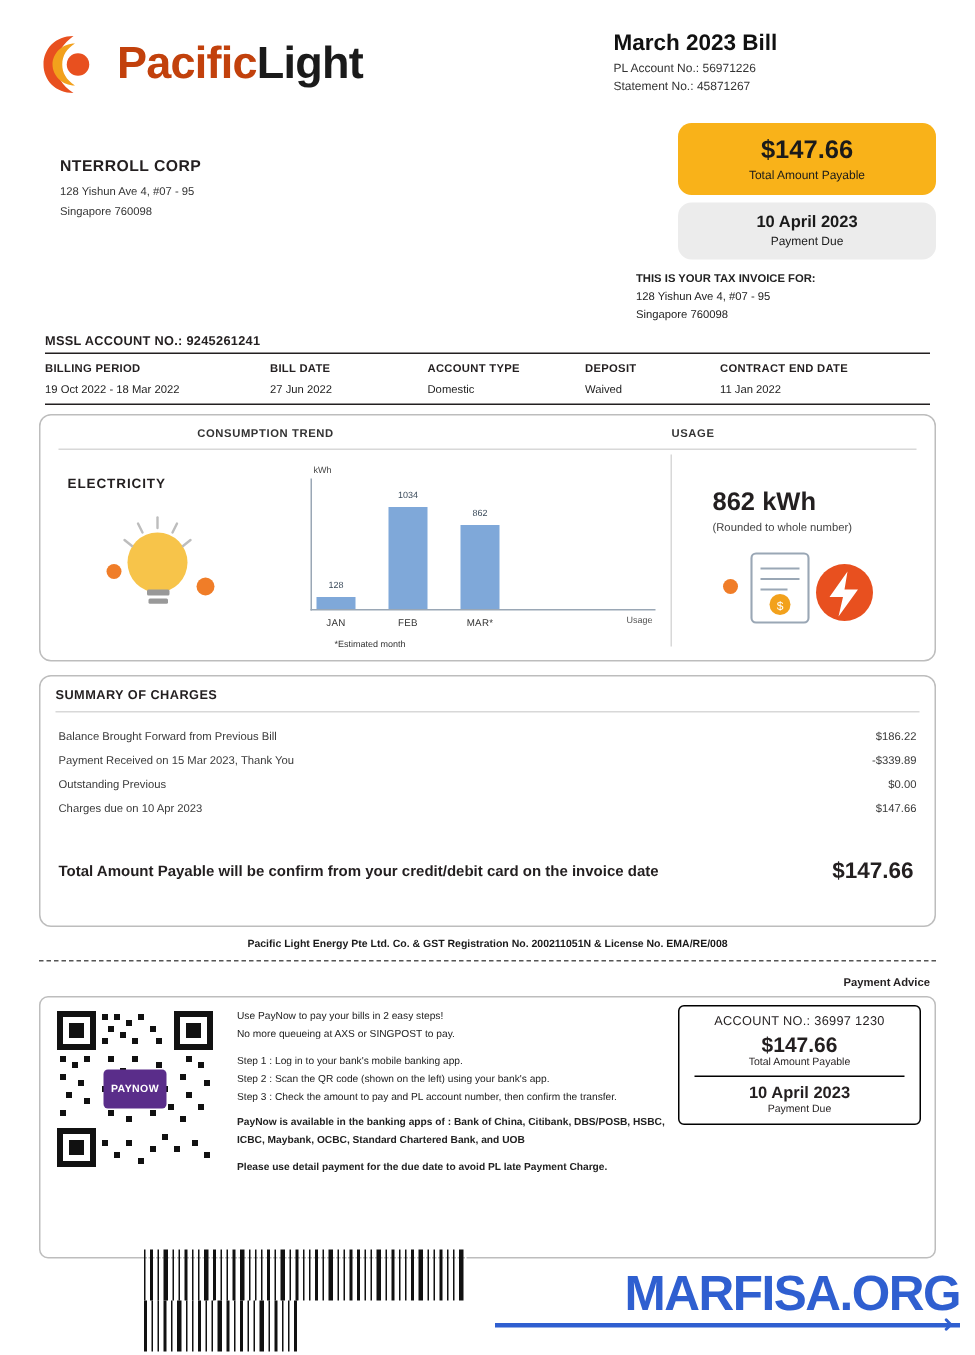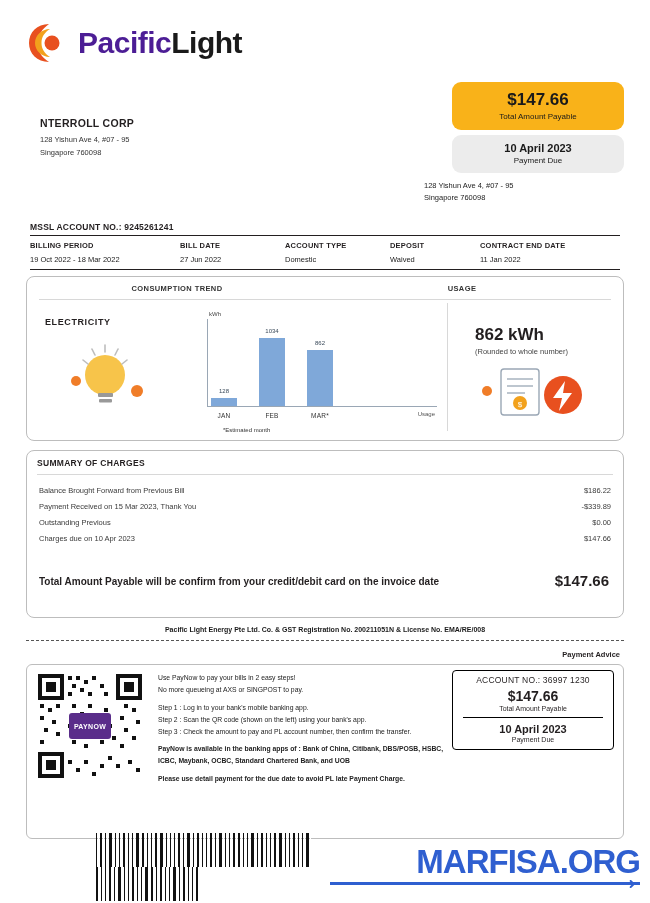--- a/index.html
+++ b/index.html
@@ -12,40 +12,40 @@
     position: relative;
     overflow: hidden;
   }
   .page { position: relative; width:650px; height:903px; padding: 14px 26px; }
 
   
   .header { display:flex; justify-content:space-between; align-items:flex-start; }
   .brand { display:flex; align-items:center; gap:6px; margin-top:6px; }
   .brand-mark { width:46px; height:46px; position:relative; }
   .brand-text { font-size:30px; font-weight:bold; letter-spacing:-0.5px; color:#1a1a1a; }
-  .brand-text .pl-pac { color:#4c1d95; }
+  .brand-text .pl-pac { color:#c2410c; }
 
   .head-right { text-align:left; min-width:215px; padding-top:6px; }
   .bill-title { font-size:15px; font-weight:bold; color:#111; }
   .bill-meta { font-size:8px; color:#333; line-height:1.45; margin-top:3px; }
 
   
   .amt-wrap { position:absolute; right:26px; top:82px; width:172px; }
   .amt-box { background:#f9b219; border-radius:9px; padding:8px 6px 9px; text-align:center; }
   .amt-big { font-size:17px; font-weight:bold; color:#1a1a1a; }
   .amt-sub { font-size:8px; color:#1a1a1a; margin-top:2px; }
   .due-box { background:#ececec; border-radius:9px; padding:7px 6px 8px; text-align:center; margin-top:5px; }
   .due-big { font-size:11px; font-weight:bold; color:#1a1a1a; }
   .due-sub { font-size:8px; color:#1a1a1a; margin-top:2px; }
 
   .taxinv { position:absolute; right:26px; top:180px; width:200px; font-size:7.5px; line-height:1.6; color:#222; }
   .taxinv .ti-title { font-weight:bold; }
 
   
-  .cust { position:absolute; left:40px; top:117px; }
+  .cust { position:absolute; left:40px; top:105px; }
   .cust-name { font-size:10.5px; font-weight:bold; letter-spacing:0.3px; }
   .cust-addr { font-size:7.5px; color:#333; line-height:1.7; margin-top:5px; }
 
   
   .acct-strip { position:absolute; left:30px; top:222px; width:590px; }
   .acct-no { font-size:8.5px; font-weight:bold; letter-spacing:0.2px; }
   .acct-line { border-top:1px solid #231f20; margin-top:3px; }
   .acct-cols { display:flex; margin-top:5px; }
   .acct-col { font-size:7.5px; }
   .acct-col .k { font-weight:bold; letter-spacing:0.2px; }
@@ -150,34 +150,44 @@
           <path d="M23 4 C11 4 3 12.5 3 23 C3 33.5 11 42 23 42 C15 37 12 31 12 23 C12 15 16 9 23 4 Z" fill="#e8501f"></path>
           <path d="M24 9 C15.5 9 9 15.5 9 23 C9 30.5 15.5 37 24 37 C18 33 15.5 28.5 15.5 23 C15.5 17 18.5 12.5 24 9 Z" fill="#f2a11c"></path>
           <circle cx="26" cy="23" r="7.5" fill="#e8501f"></circle>
         </svg>
       </div>
       <div class="brand-text">
         <span class="pl-pac">Pacific</span><span>Light</span>
       </div>
     </div>
 
+    <div class="head-right">
+      <div class="bill-title">March 2023 Bill</div>
+      <div class="bill-meta">
+        <div><span>PL Account No.:</span>
+             <span>56971226</span></div>
+        <div><span>Statement No.:</span>
+             <span>45871267</span></div>
+      </div>
+    </div>
   </div>
 
   <div class="amt-wrap">
     <div class="amt-box">
       <div class="amt-big">$147.66</div>
       <div class="amt-sub">Total Amount Payable</div>
     </div>
     <div class="due-box">
       <div class="due-big">10 April 2023</div>
       <div class="due-sub">Payment Due</div>
     </div>
   </div>
 
   <div class="taxinv">
+    <div class="ti-title">THIS IS YOUR TAX INVOICE FOR:</div>
     <div>128 Yishun Ave 4, #07 - 95</div>
     <div>Singapore 760098</div>
   </div>
 
   <div class="cust">
     <div class="cust-name">NTERROLL CORP</div>
     <div class="cust-addr">
       <div>128  Yishun Ave 4, #07 - 95</div>
       <div>Singapore  760098</div>
     </div>

